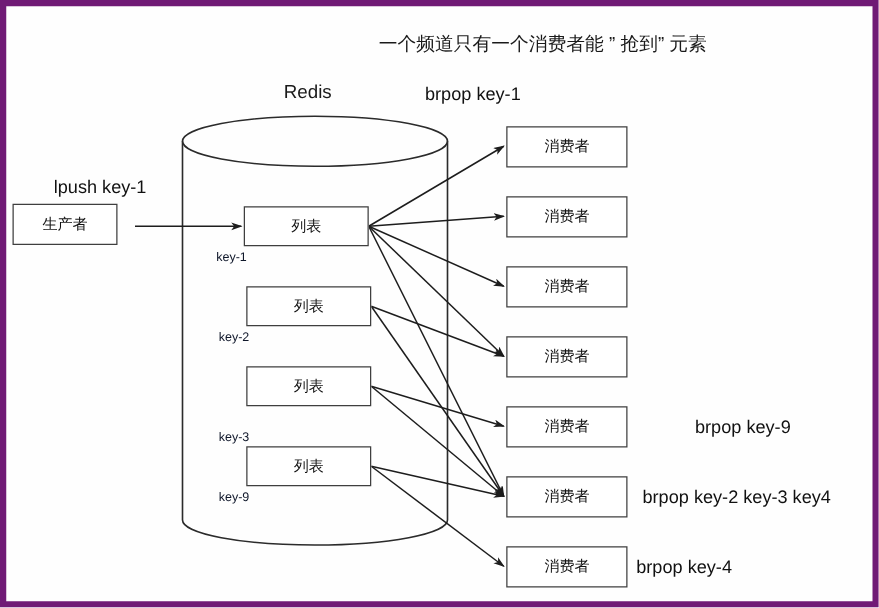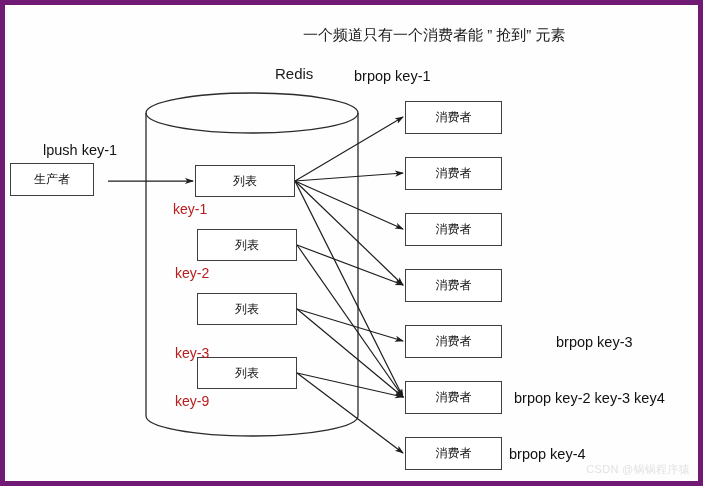--- a/index.html
+++ b/index.html
@@ -51,22 +51,22 @@
   }
   .title {
     position: absolute;
     font-size: 15px;
     color: #1a1a1a;
     white-space: nowrap;
     z-index: 4;
   }
   .keylbl {
     position: absolute;
-    font-size: 14px;
-    color: #b91c1c;
+    font-size: 10px;
+    color: #0f172a;
     white-space: nowrap;
     z-index: 4;
   }
   .watermark {
     position: absolute;
     right: 8px;
     bottom: 4px;
     font-size: 11px;
     color: #e2e2e2;
     letter-spacing: 0.3px;
@@ -74,23 +74,23 @@
     z-index: 6;
   }
 </style>
 </head>
 <body>
 
 <div id="canvas">
 
   <div class="title" style="left:298px; top:21px;">一个频道只有一个消费者能 ” 抢到” 元素</div>
 
-  <div class="title" style="left:222px; top:60px;margin-left:48px;">Redis</div>
+  <div class="title" style="left:222px; top:60px;">Redis</div>
 
-  <div class="lbl" style="left:349px; top:63px;">brpop key-1</div>
+  <div class="lbl" style="left:335px; top:63px;">brpop key-1</div>
 
   <div class="lbl" style="left:38px; top:137px;">lpush key-1</div>
 
   <svg id="wires" viewBox="0 0 703 486">
     <defs>
       <marker id="ah" markerWidth="9" markerHeight="9" refX="8" refY="3.1" orient="auto" markerUnits="userSpaceOnUse">
         <path d="M0,0 L9,3.1 L0,6.2 L2.3,3.1 Z" fill="#1d1d1d"></path>
       </marker>
     </defs>
 
@@ -160,27 +160,26 @@
   <div class="box" style="left:400px; top:208px; width:97px; height:33px;">
     <span>消费者</span>
   </div>
   <div class="box" style="left:400px; top:264px; width:97px; height:33px;">
     <span>消费者</span>
   </div>
 
   <div class="box" style="left:400px; top:320px; width:97px; height:33px;">
     <span>消费者</span>
   </div>
-  <div class="lbl" style="left:551px; top:329px;">brpop key-3</div>
+  <div class="lbl" style="left:551px; top:329px;">brpop key-9</div>
 
   <div class="box" style="left:400px; top:376px; width:97px; height:33px;">
     <span>消费者</span>
   </div>
   <div class="lbl" style="left:509px; top:385px;text-align:right;">brpop key-2 key-3 key4</div>
 
   <div class="box" style="left:400px; top:432px; width:97px; height:33px;">
     <span>消费者</span>
   </div>
   <div class="lbl" style="left:504px; top:441px;">brpop key-4</div>
 
-  <div class="watermark">CSDN @锅锅程序猿</div>
 
 </div>
 
 </body></html>

